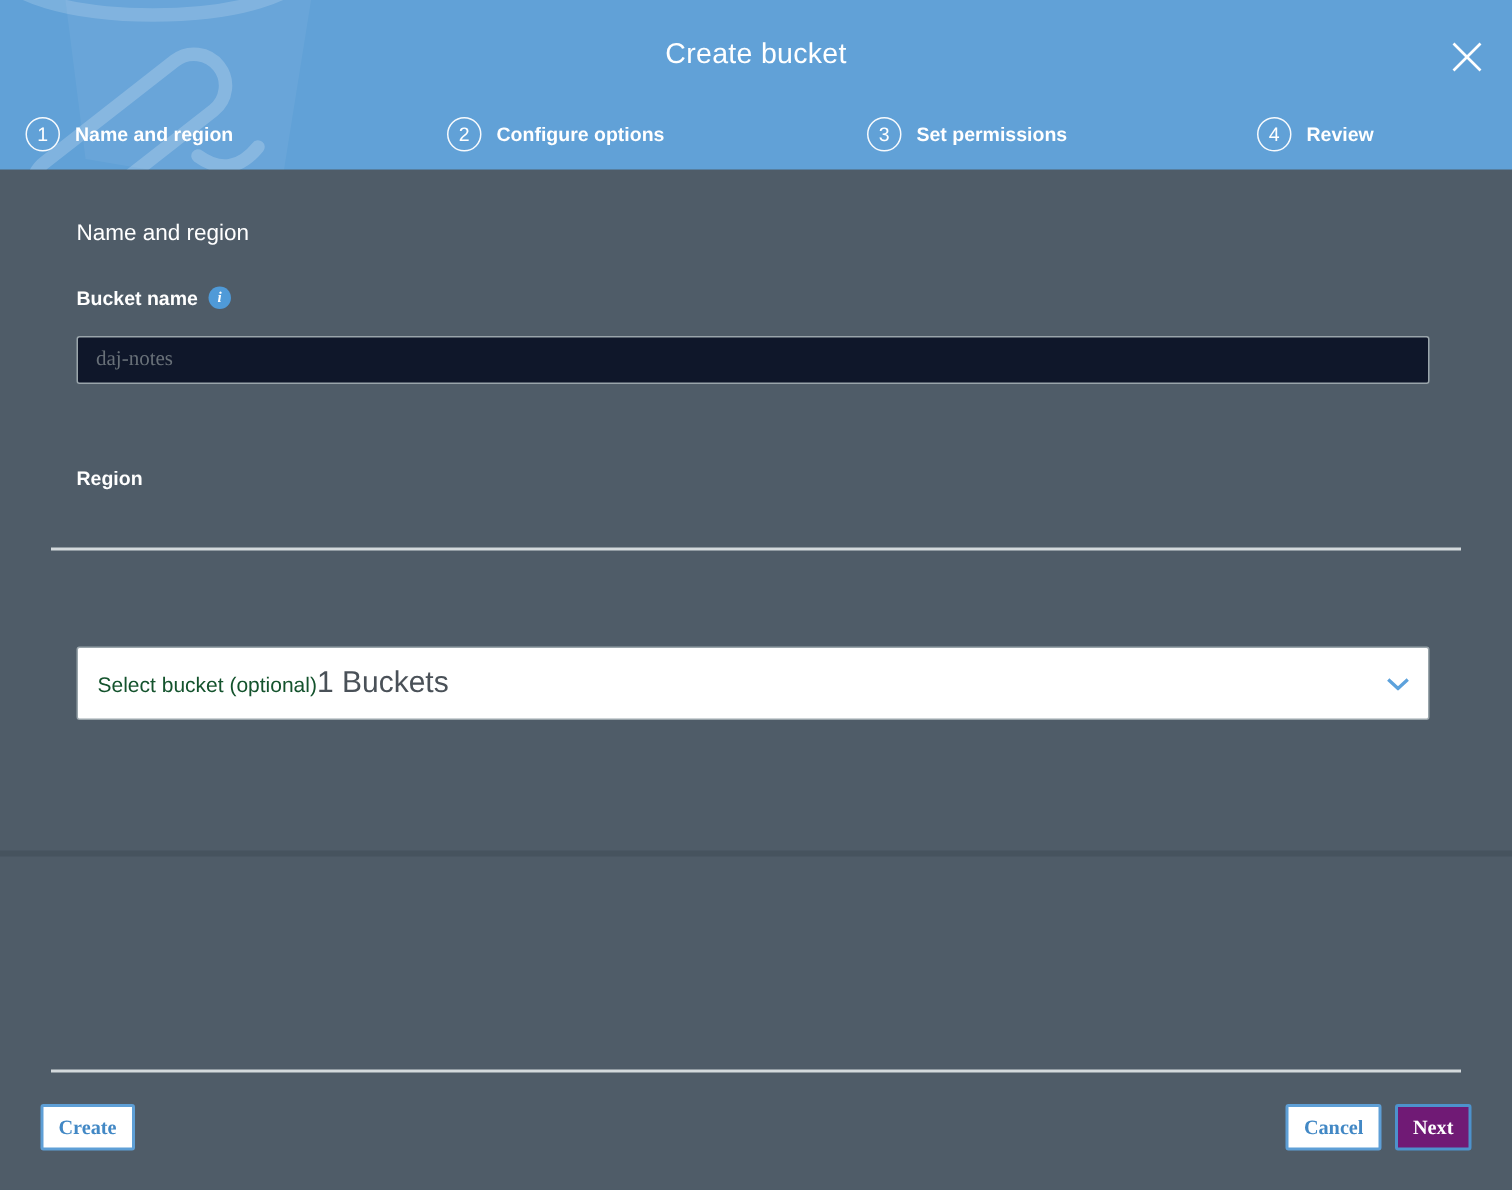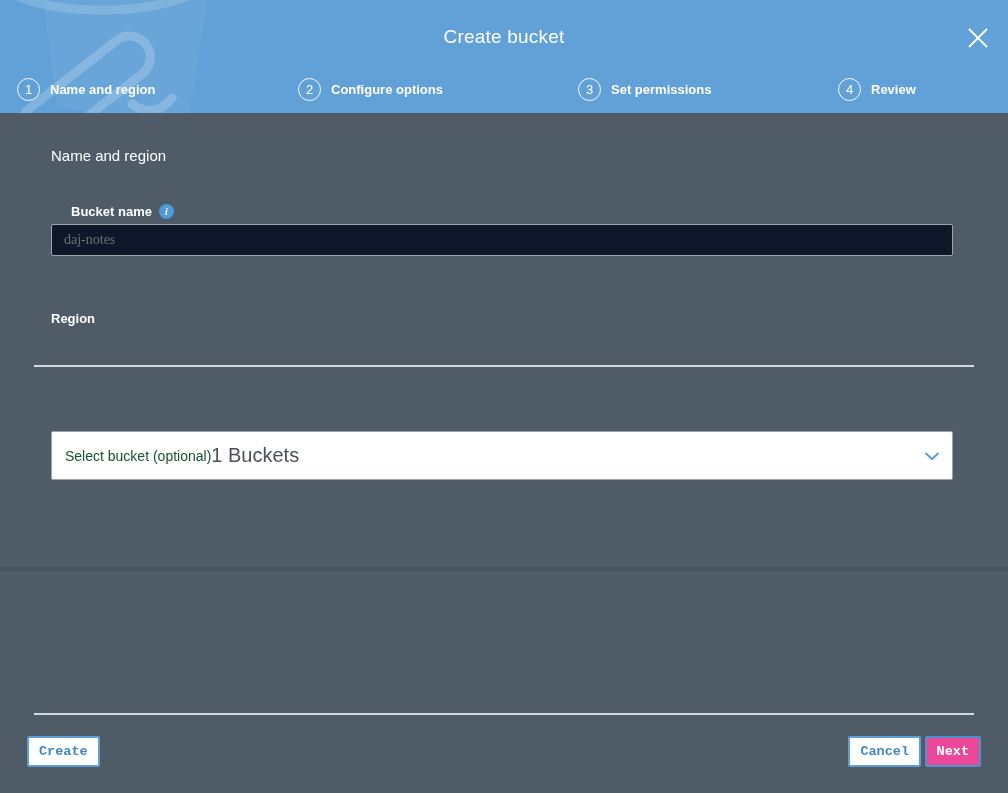--- a/index.html
+++ b/index.html
@@ -72,21 +72,21 @@
     color: #ffffff; font-size: 15px; font-weight: 400;
   }
   .heading-name-region { top: 34px; }
   .heading-copy-settings { top: 276px; }
 
   .field-label {
     position: absolute; left: 51px;
     color: #ffffff; font-size: 13px; font-weight: 700;
     display: flex; align-items: center; gap: 7px;
   }
-  .label-bucket-name { top: 91px; margin-left: 20px; }
+  .label-bucket-name { top: 78px; }
   .label-region { top: 171px; margin-top: 27px; }
   .info-icon {
     width: 15px; height: 15px;
     background: #4f9ad8;
     border-radius: 50%;
     color: #ffffff;
     font-size: 10px; font-weight: 700;
     font-family: "Liberation Serif", serif;
     font-style: italic;
     display: flex; align-items: center; justify-content: center;
@@ -130,33 +130,33 @@
     width: 940px; height: 2px;
     background: #d3d9dc;
   }
   .divider-sections { top: 252px; }
   .divider-footer   { top: 600px; }
 
   
   .btn {
     position: absolute; top: 623px;
     height: 31px;
-    font-family: Liberation Mono, monospace;
+    font-family: Liberation Serif, serif;
     font-size: 13.5px; font-weight: 700;
     border-radius: 2px;
     padding: 0 10px;
     cursor: pointer;
   }
   .btn-secondary {
     background: #ffffff;
     border: 2px solid #5e9fd6;
     color: #4288c5;
   }
   .btn-primary {
-    background: #ec4899;
+    background: #701a75;
     border: 2px solid #4d92cc;
     color: #ffffff;
   }
   .btn-create { left: 27px; }
   .btn-cancel { right: 87px; }
   .btn-next   { right: 27px; }
 
   .bottom-edge {
     position: absolute; bottom: 0; left: 0; right: 0;
     height: 4px;

